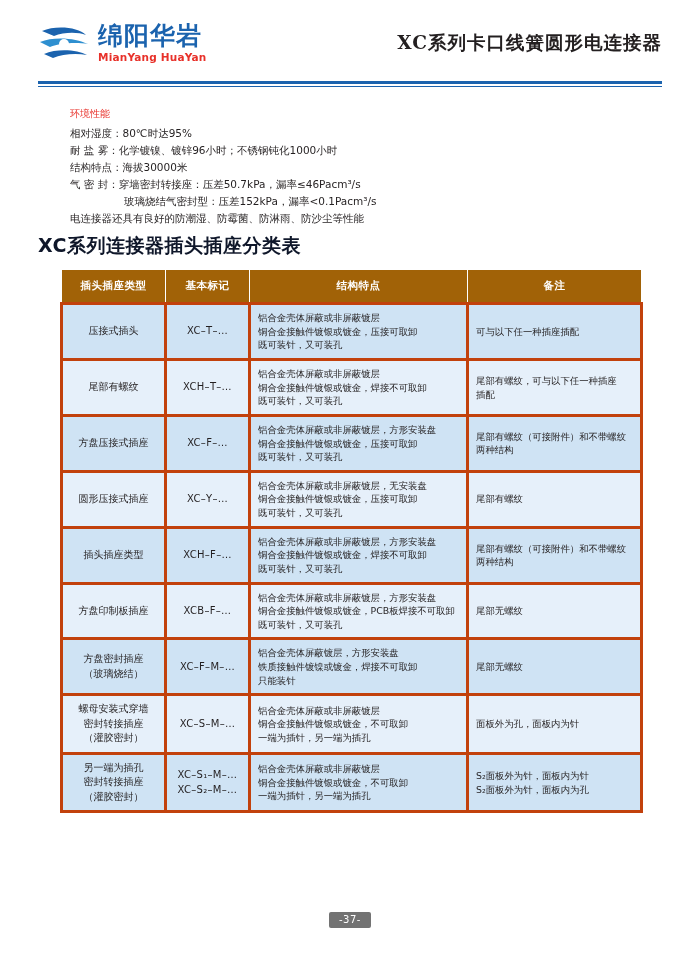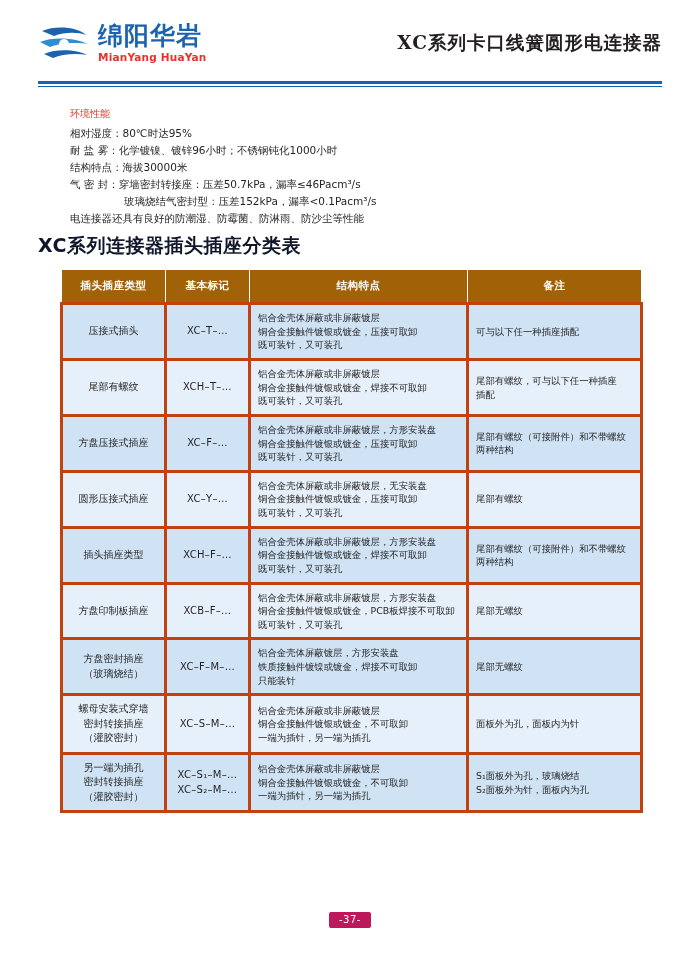--- a/index.html
+++ b/index.html
@@ -161,21 +161,21 @@
   
   .page-num {
     position: absolute;
     left: 0;
     right: 0;
     bottom: 28px;
     text-align: center;
   }
   .page-num span {
     display: inline-block;
-    background: #be185d;
+    background: #737373;
     color: #ffffff;
     font-size: 10px;
     padding: 2px 10px 3px;
     border-radius: 2px;
     letter-spacing: 0.5px;
   }
 </style>
 </head>
 <body>
 
@@ -372,21 +372,21 @@
           <td class="c-mark">
             <span class="cell-line">XC–S₁–M–…</span>
             <span class="cell-line">XC–S₂–M–…</span>
           </td>
           <td class="c-feat">
             <span class="cell-line">铝合金壳体屏蔽或非屏蔽镀层</span>
             <span class="cell-line">铜合金接触件镀银或镀金，不可取卸</span>
             <span class="cell-line">一端为插针，另一端为插孔</span>
           </td>
           <td class="c-note">
-            <span class="cell-line">S₁面板外为孔，玻璃烧结</span>
+            <span class="cell-line">S₂面板外为针，面板内为针</span>
             <span class="cell-line">S₂面板外为针，面板内为孔</span>
           </td>
         </tr>
       </tbody>
   </table>
 </div>
 
 <div class="page-num">
   <span>-37-</span>
 </div>

